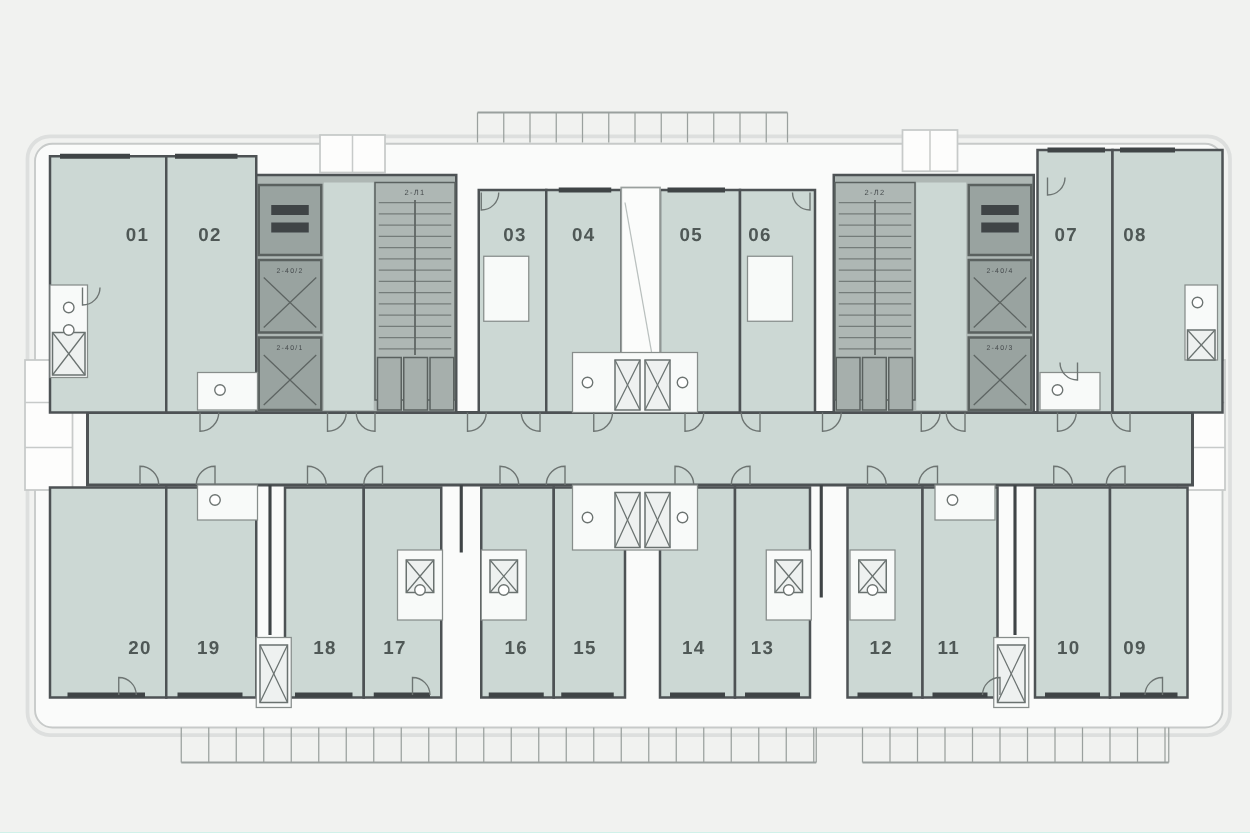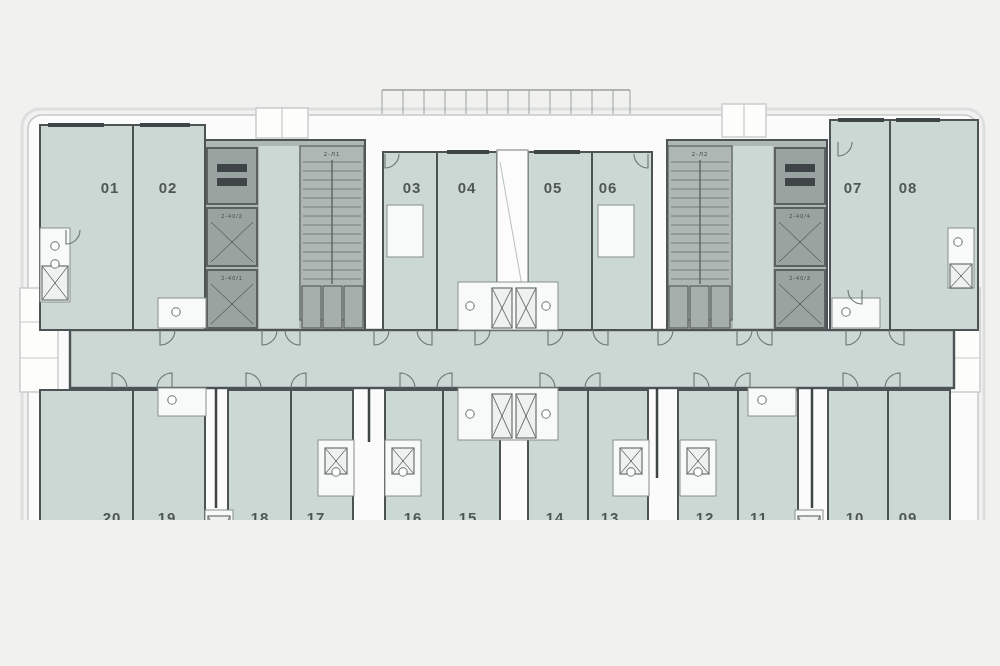--- a/index.html
+++ b/index.html
@@ -1,17 +1,17 @@
 <!DOCTYPE html>
 <html><head>
 <meta charset="utf-8">
 <style>
   html,body{margin:0;padding:0;}
   body{background:#f1f2f0;font-family:"Liberation Sans",sans-serif;}
-  .stage{position:relative;width:1000px;height:520px;overflow:hidden;background:#5eead4;}
+  .stage{position:relative;width:1000px;height:666px;overflow:hidden;background:#5eead4;}
   svg text{user-select:none;}
 </style>
 </head>
 <body>
 
 <div class="stage">
   <svg id="plan" width="1000" height="666" viewBox="0 0 1000 666" xmlns="http://www.w3.org/2000/svg">
       <rect x="0" y="0" width="1000" height="666" fill="#f1f2f0"></rect>
       <rect x="22" y="109" width="962" height="479" fill="none" stroke="#dddfde" stroke-width="3" rx="18"></rect>
       <rect x="28" y="115" width="950" height="467" fill="#fafbfa" stroke="#c7cac9" stroke-width="1.5" rx="14"></rect>

